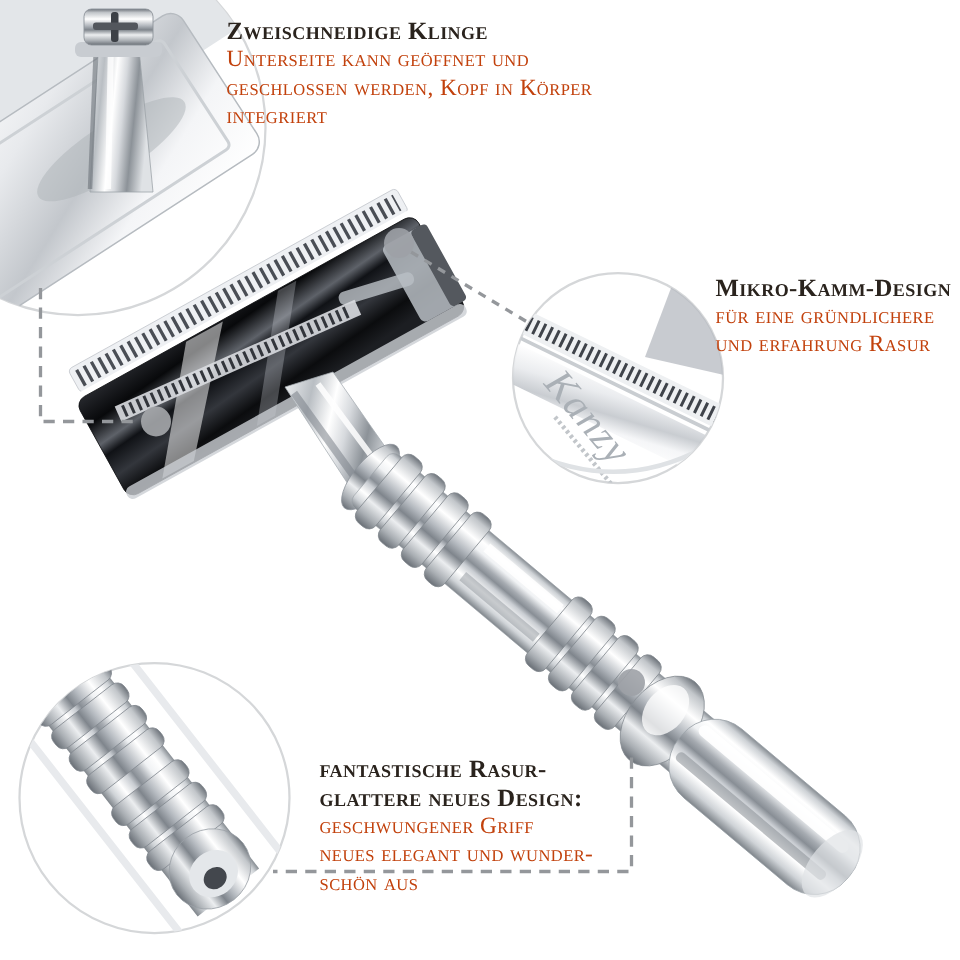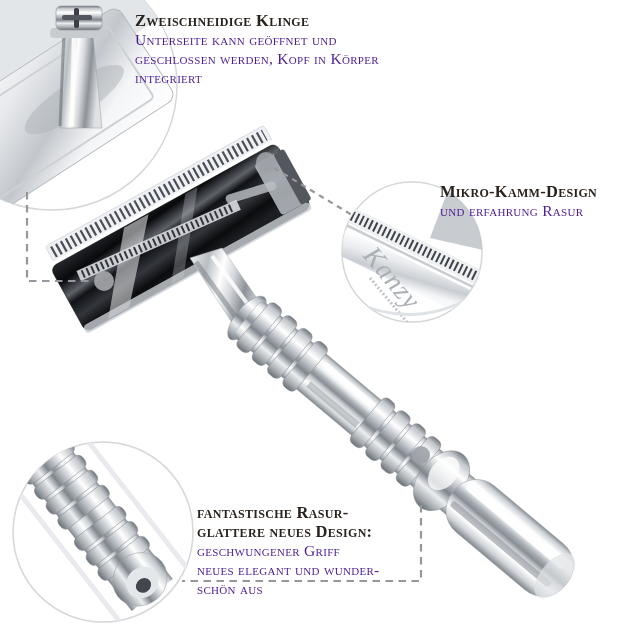--- a/index.html
+++ b/index.html
@@ -1,22 +1,22 @@
 <!DOCTYPE html>
 <html><head>
 <meta charset="utf-8">
 <style>
   html,body{margin:0;padding:0;background:#fff;}
   .stage{position:relative;width:640px;height:640px;background:#fff;overflow:hidden;
          font-family:"Liberation Serif",serif;}
   .stage svg{position:absolute;left:0;top:0;}
   .callout{position:absolute;font-variant:small-caps;letter-spacing:.3px;}
-  .callout .ln{white-space:nowrap;line-height:19px;}
+  .callout .ln{white-space:nowrap;line-height:19px;margin-left:16px;}
   .h{font-weight:700;font-size:16.5px;color:#2a231d;}
-  .b{font-weight:400;font-size:15.5px;color:#4c1d95;}
+  .b{font-weight:400;font-size:15.5px;color:#c2410c;}
 </style>
 </head>
 <body>
 
 <div class="stage">
 
   <svg width="640" height="640" viewBox="0 0 640 640">
     <defs>
       <linearGradient id="gLight" x1="0" y1="0" x2="0" y2="1">
         <stop offset="0" stop-color="#878d93"></stop>
@@ -188,22 +188,23 @@
     <circle cx="421" cy="455" r="9" fill="#9da1a6" opacity=".9"></circle>
   </svg>
 
   <div class="callout" style="left:135px;top:11px;">
     <div class="ln h">Zweischneidige Klinge</div>
     <div class="ln b">Unterseite kann geöffnet und</div>
     <div class="ln b">geschlossen werden, Kopf in Körper</div>
     <div class="ln b">integriert</div>
   </div>
 
-  <div class="callout" style="left:440px;top:182px;">
+  <div class="callout" style="left:461px;top:182px;">
     <div class="ln h">Mikro-Kamm-Design</div>
+    <div class="ln b">für eine gründlichere</div>
     <div class="ln b">und erfahrung Rasur</div>
   </div>
 
   <div class="callout" style="left:197px;top:503px;">
     <div class="ln h">fantastische Rasur-</div>
     <div class="ln h">glattere neues Design:</div>
     <div class="ln b">geschwungener Griff</div>
     <div class="ln b">neues elegant und wunder-</div>
     <div class="ln b">schön aus</div>
   </div>

